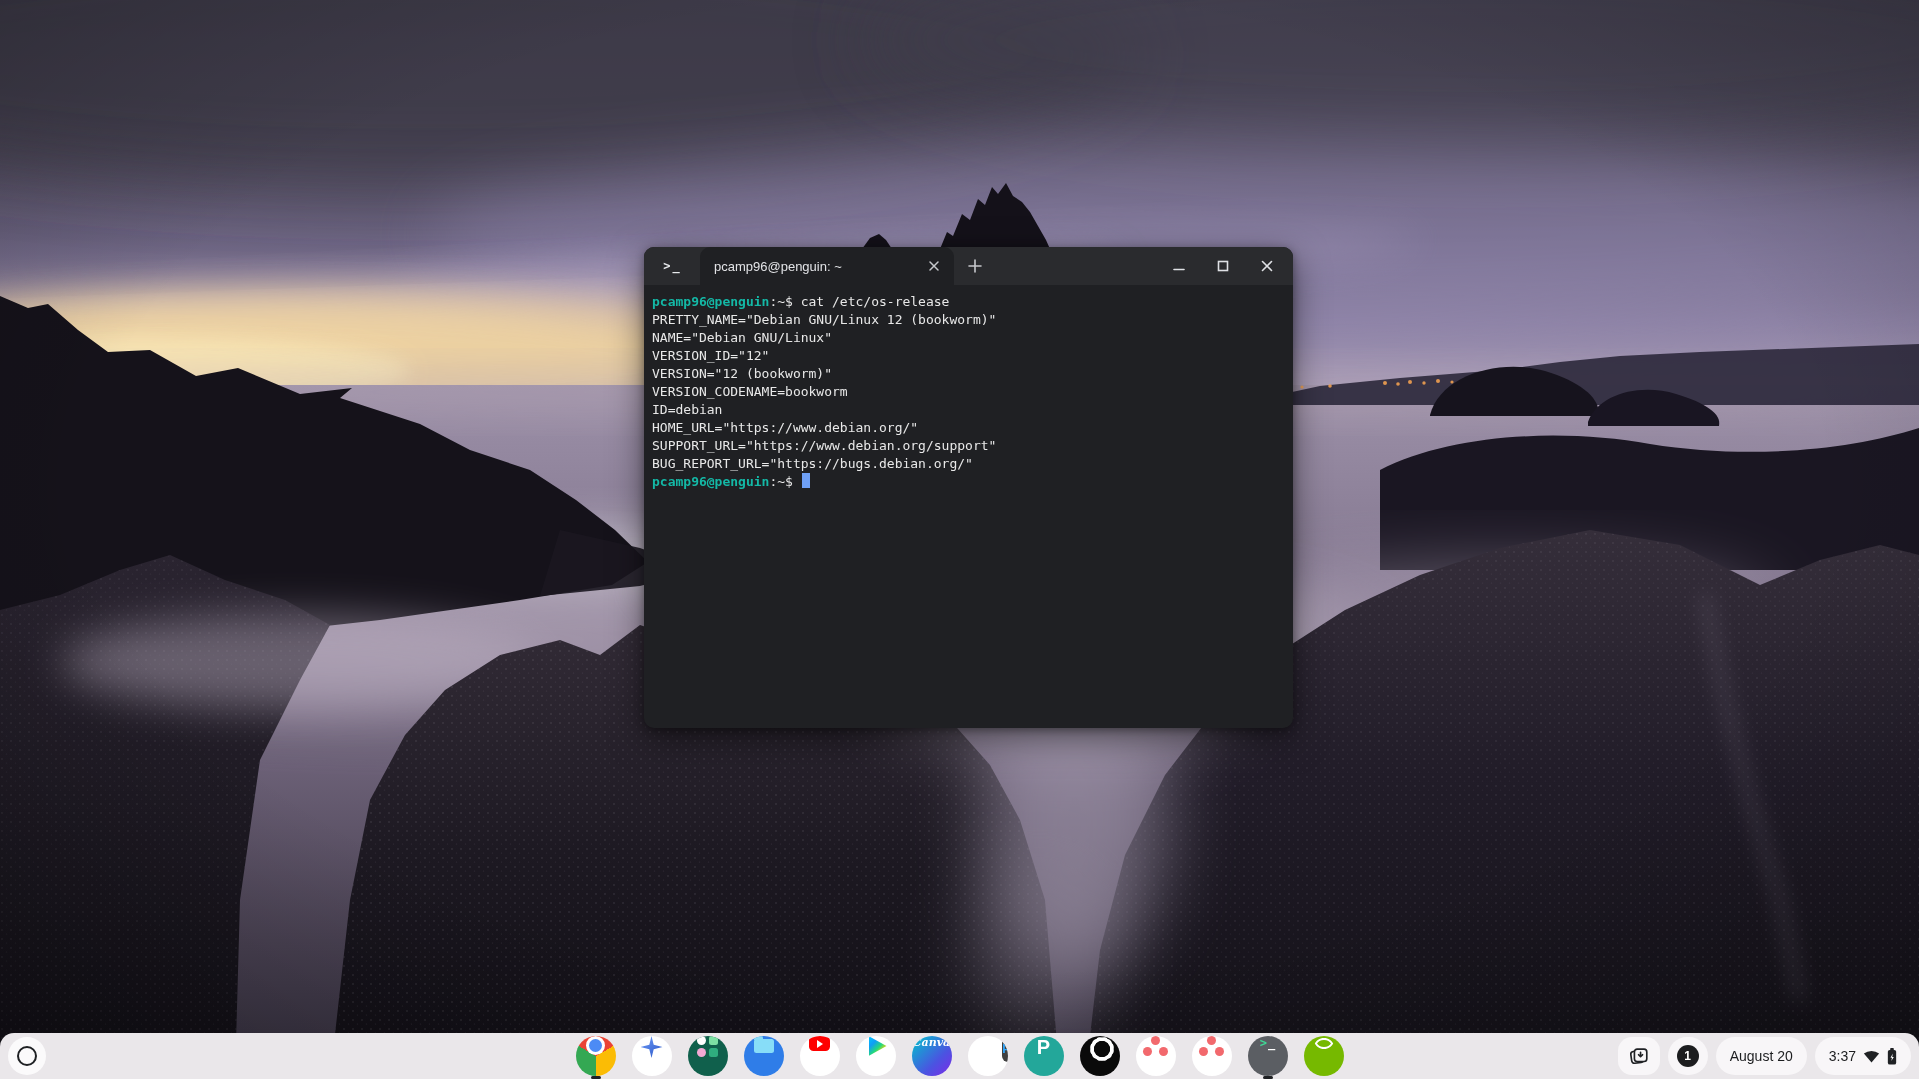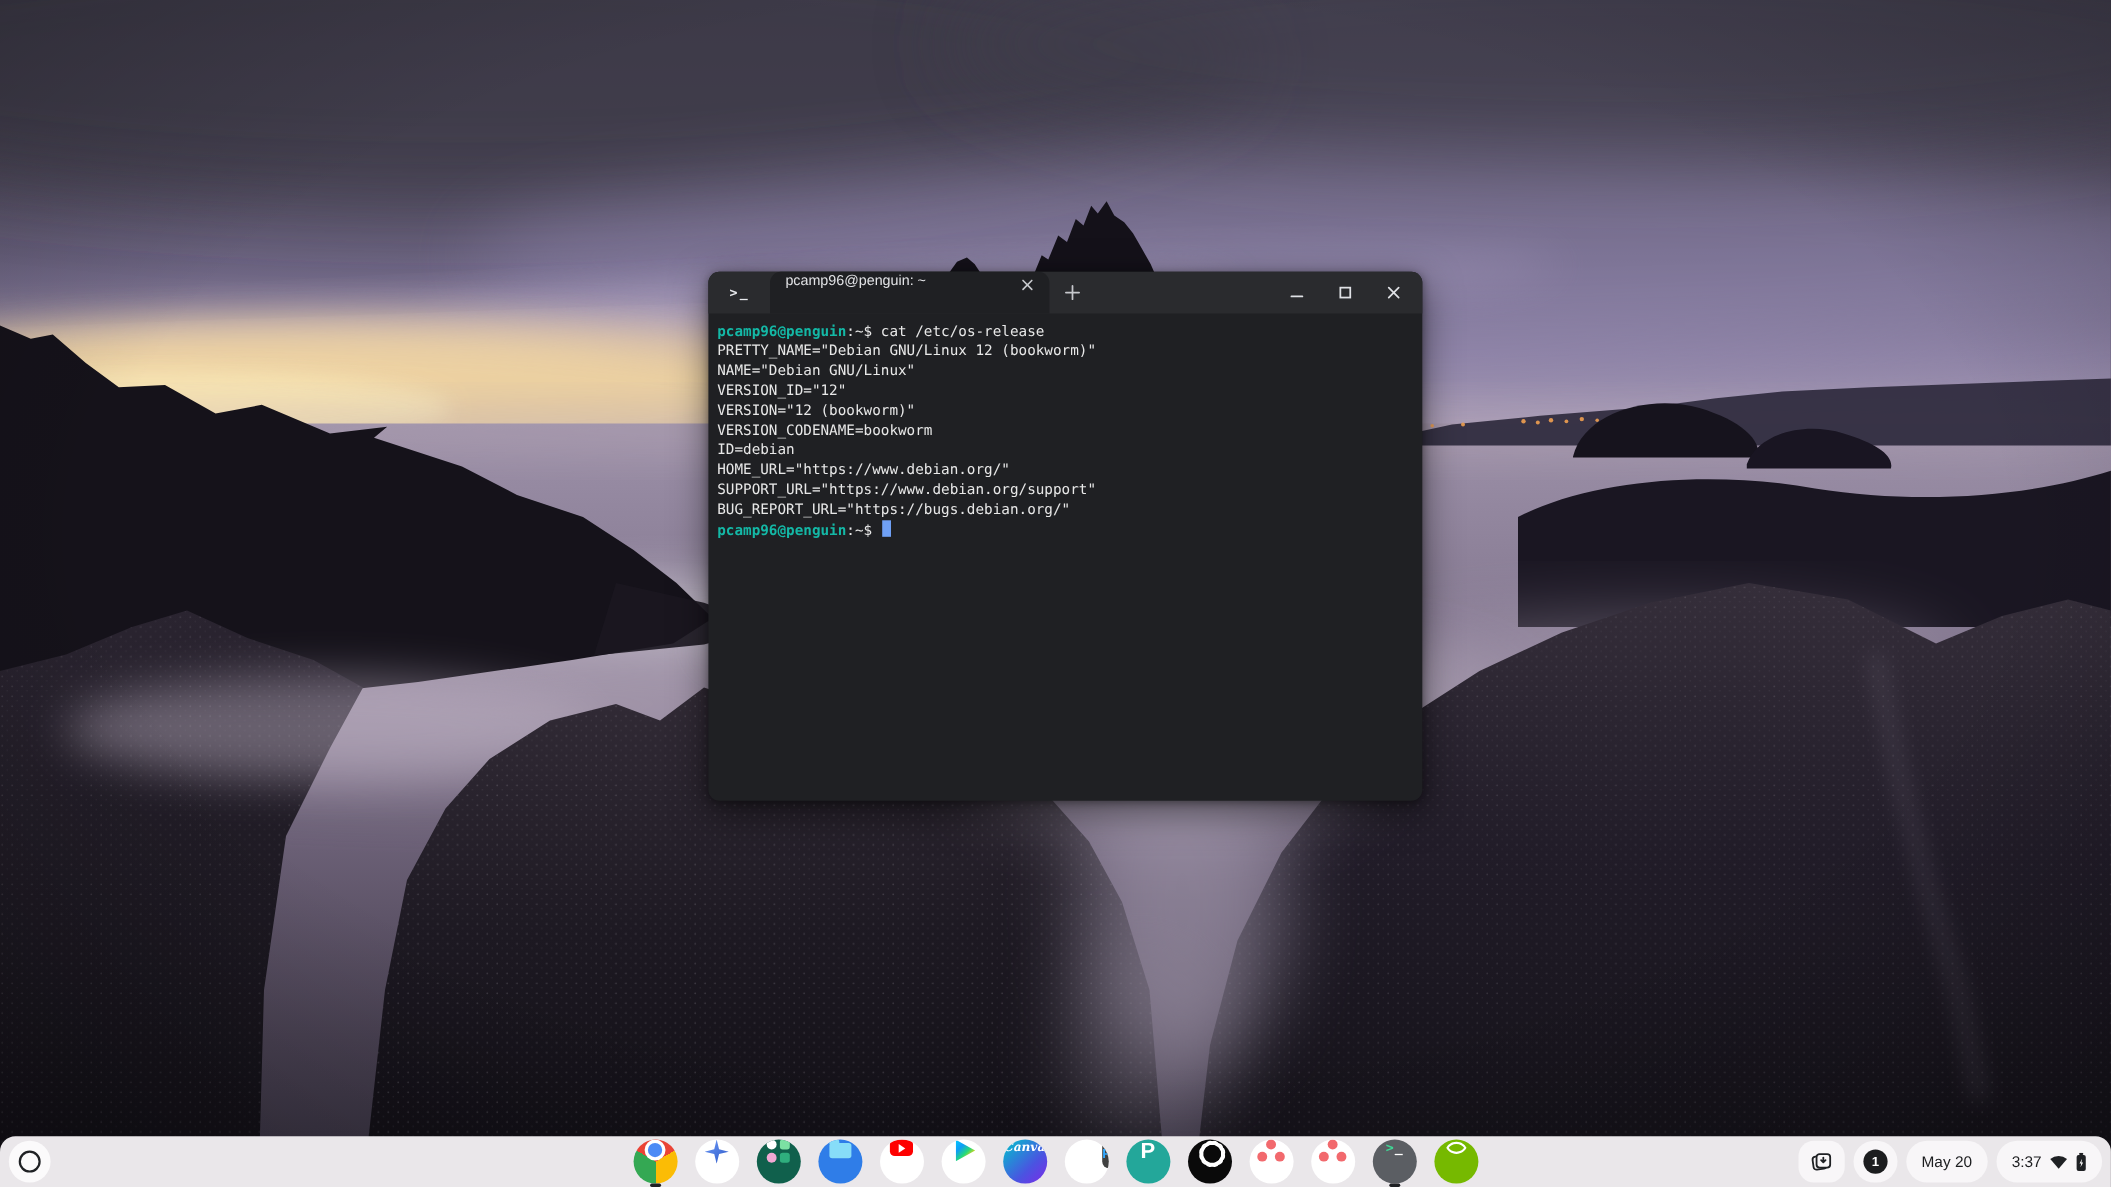--- a/index.html
+++ b/index.html
@@ -9,21 +9,21 @@
   
   .terminal-window{
     position:absolute;left:644px;top:247px;width:649px;height:481px;
     border-radius:10px;background:#1f2023;
     box-shadow:0 10px 34px rgba(0,0,0,.5), 0 2px 8px rgba(0,0,0,.35);
   }
   .titlebar{height:38px;background:#2a2b2e;border-radius:10px 10px 0 0;display:flex;align-items:stretch;position:relative;}
   .term-glyph{width:56px;display:flex;align-items:center;justify-content:center;
     font:700 12px "DejaVu Sans Mono",monospace;color:#e8eaed;letter-spacing:1px;}
   .term-glyph .us{margin-left:1px;}
-  .tab{width:232px;background:#1f2023;border-radius:10px 10px 0 0;display:flex;padding:0 8px 0 14px;}
+  .tab{width:232px;background:#1f2023;border-radius:10px 10px 0 0;display:flex;align-items:center;padding:0 8px 0 14px;}
   .tab-title{flex:1;font-size:13px;color:#e2e3e6;white-space:nowrap;overflow:hidden;}
   .icon-btn{display:flex;align-items:center;justify-content:center;background:none;border:none;padding:0;}
   .tab-close{width:24px;height:24px;border-radius:50%;}
   .newtab{width:42px;}
   .win-controls{margin-left:auto;display:flex;align-items:center;gap:24px;padding-right:16px;}
   .win-controls .icon-btn{width:20px;height:20px;}
   .term-body{padding:8px 8px 0 8px;font:13px/18px "DejaVu Sans Mono",monospace;color:#e8e8e8;white-space:pre;cursor:text;}
   .tline{height:18px;}
   .pu{color:#14b8a6;font-weight:700;}
   .cursor{display:inline-block;width:8px;height:15px;background:#6fa0f5;vertical-align:-2px;margin-left:1px;}
@@ -373,21 +373,21 @@
         <svg width="22" height="22" viewBox="0 0 24 24">
           <rect x="3.5" y="6.5" width="13" height="13" rx="3" fill="none" stroke="#1f2124" stroke-width="1.8" transform="rotate(-8 10 13)"></rect>
           <rect x="7" y="4.5" width="13.5" height="13.5" rx="3" fill="#f8f6f8" stroke="#1f2124" stroke-width="1.8"></rect>
           <path d="M13.7 8 V12.2 M13.7 12.8 L11.5 10.6 M13.7 12.8 L15.9 10.6" stroke="#1f2124" stroke-width="1.8" fill="none" stroke-linecap="round" stroke-linejoin="round"></path>
         </svg>
       </button>
       <button class="pill notif">
         <span class="notif-circle">1</span>
       </button>
       <button class="pill">
-        <span>May 20</span>
+        <span>August 20</span>
       </button>
       <button class="pill">
         <span>3:37</span>
         <svg width="17" height="13" viewBox="0 0 18 14">
           <path d="M9 13.5 L0.8 3.9 A13.2 13.2 0 0 1 17.2 3.9 Z" fill="#1f2124"></path>
         </svg>
         <svg width="10" height="17" viewBox="0 0 10 18">
           <rect x="3" y="0" width="4" height="2.2" rx="1" fill="#1f2124"></rect>
           <rect x="0.6" y="2" width="8.8" height="15.5" rx="2" fill="#1f2124"></rect>
           <path d="M5.9 5.8 L3.4 10.2 H5 L4.3 13.8 L6.9 9.4 H5.2 Z" fill="#fff"></path>

